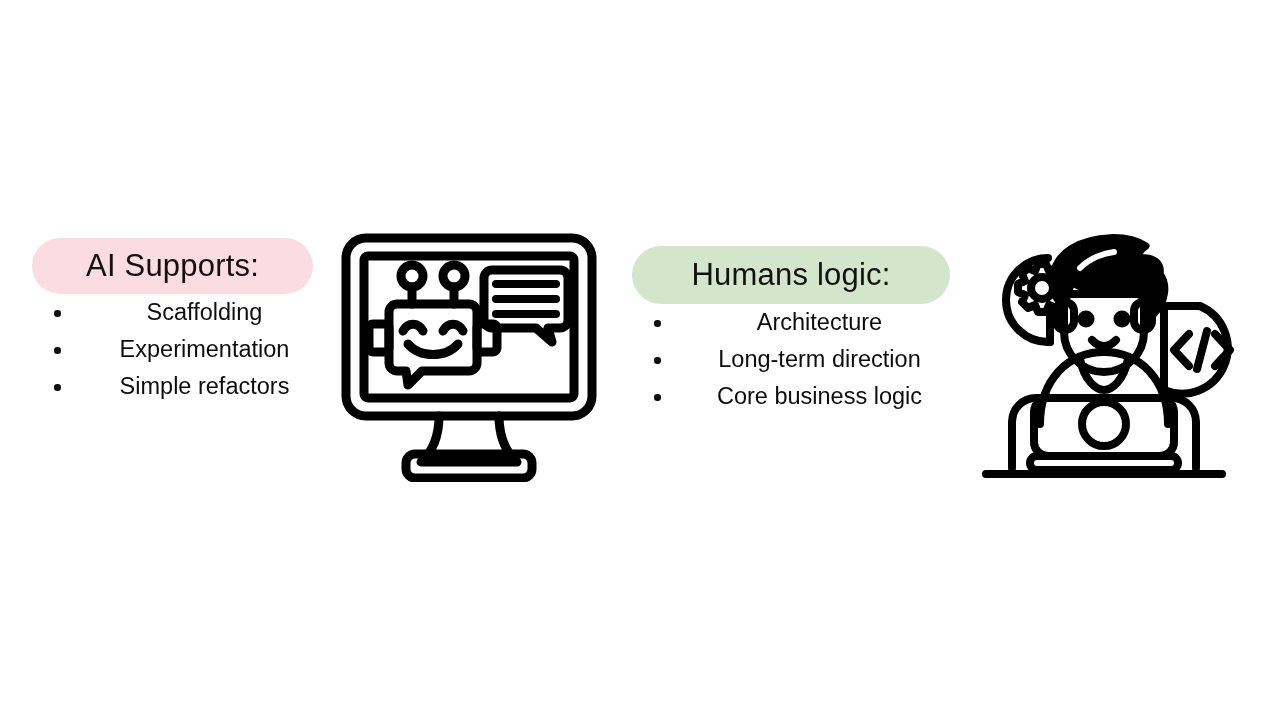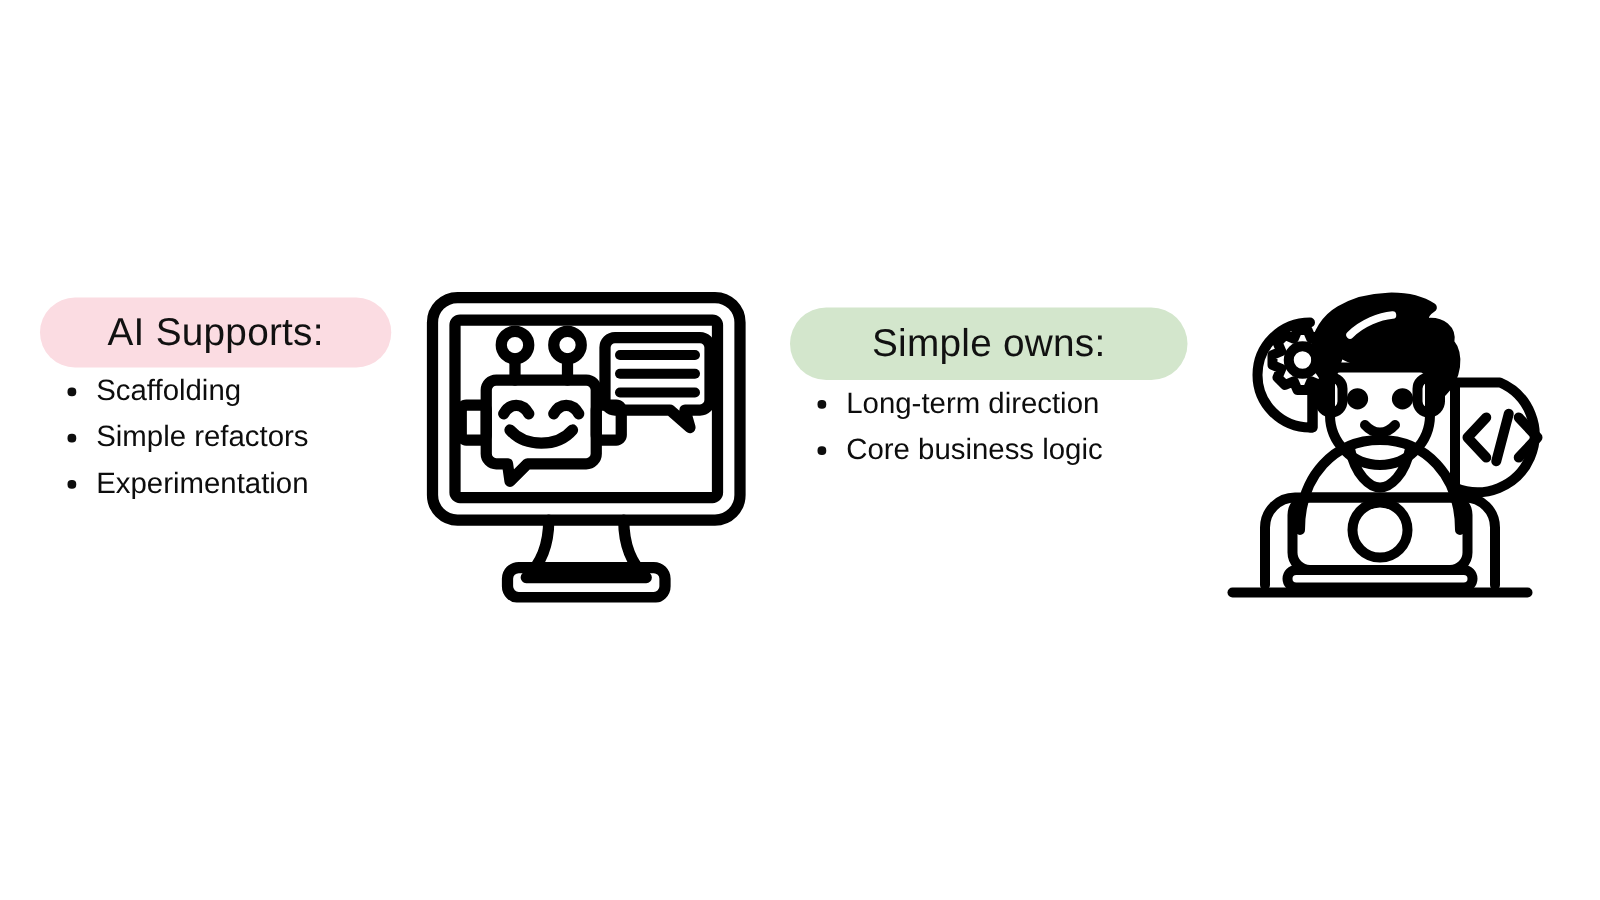--- a/index.html
+++ b/index.html
@@ -53,20 +53,21 @@
     line-height: 58px;
     font-size: 31px;
     background: #d3e6cc;
   }
 
   
   ul.bullets {
     list-style: none;
     margin: 0;
     padding: 0;
+    text-align: center;
   }
   ul.bullets li {
     position: relative;
     padding-left: 45px;
     font-size: 23.5px;
     line-height: 37px;
     color: #0d0d0d;
     white-space: nowrap;
   }
   ul.bullets li::before {
@@ -94,22 +95,22 @@
 </head>
 <body style="background: rgb(255, 255, 255);">
 
 <div class="slide">
 
   <div class="column col-ai">
     <div class="pill pill-ai" style="background: rgb(251, 220, 226);">AI Supports:</div>
 
     <ul class="bullets list-ai">
       <li>Scaffolding</li>
+      <li>Experimentation</li>
       <li>Simple refactors</li>
-      <li>Experimentation</li>
     </ul>
   </div>
 
   <div class="illus illus-monitor">
     <svg width="258" height="250" viewBox="0 0 258 250" fill="none" stroke="#000000" stroke-width="9" stroke-linecap="round" stroke-linejoin="round">
 
       <rect x="6" y="6" width="246" height="178" rx="20" ry="20"></rect>
 
       <rect x="24" y="24" width="210" height="142" rx="4" ry="4"></rect>
 
@@ -144,23 +145,24 @@
                  L208 96 L212 110 L196 96 L152 96 A8 8 0 0 1 144 88 L144 46
                  A8 8 0 0 1 152 38 Z"></path>
         <path d="M156 52 L216 52" stroke-width="8"></path>
         <path d="M156 67 L216 67" stroke-width="8"></path>
         <path d="M156 82 L216 82" stroke-width="8"></path>
       </g>
     </svg>
   </div>
 
   <div class="column col-hum">
-    <div class="pill pill-hum" style="background: rgb(211, 230, 204);">Simple owns:</div>
+    <div class="pill pill-hum" style="background: rgb(211, 230, 204);">Humans logic:</div>
 
     <ul class="bullets list-hum">
+      <li>Architecture</li>
       <li>Long-term direction</li>
       <li>Core business logic</li>
     </ul>
   </div>
 
   <div class="illus illus-dev">
     <svg width="272" height="256" viewBox="0 0 272 256" fill="none" stroke="#000000" stroke-width="8" stroke-linecap="round" stroke-linejoin="round">
 
       <g>
         <path d="M80 30 A42 42 0 1 0 80 114 L82 114 L82 84"></path>

